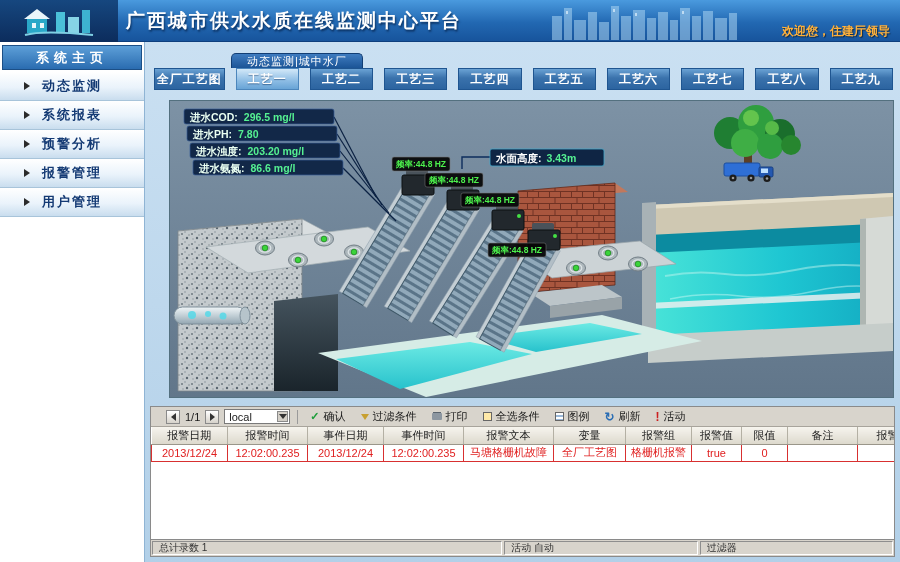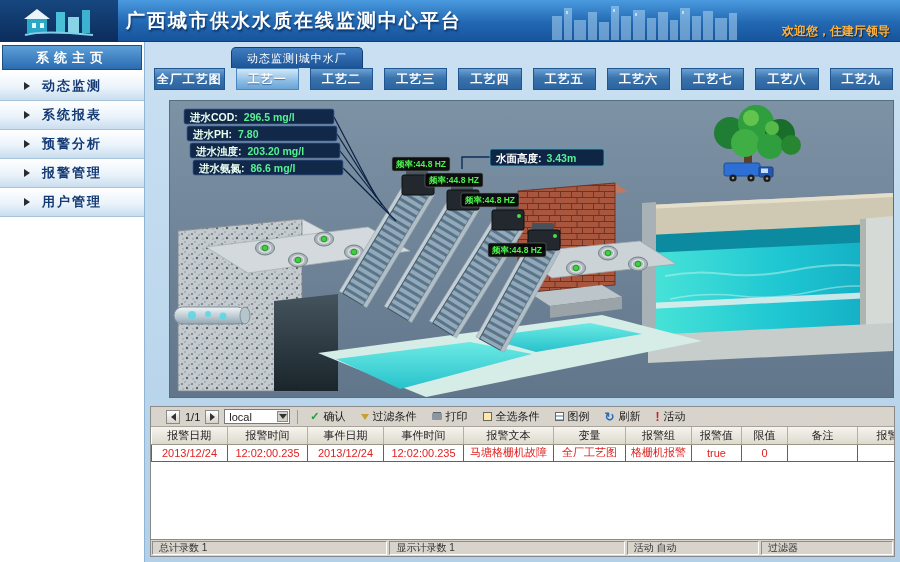--- a/index.html
+++ b/index.html
@@ -23,21 +23,21 @@
   .side-home{height:25px;margin:3px 2px 2px 2px;background:linear-gradient(180deg,#5d9fd8,#2a6cb0);
     border:1px solid #1c4f86;color:#fff;font-size:13px;font-weight:bold;display:flex;align-items:center;
     justify-content:center;letter-spacing:5px;cursor:pointer}
   .side-item{height:29px;display:flex;align-items:center;gap:12px;padding-left:24px;
     background:linear-gradient(180deg,#ffffff 0%,#eaf3fb 55%,#c9ddee 100%);
     border-bottom:1px solid #a8c4da;color:#143a74;font-size:13px;font-weight:bold;letter-spacing:2px;cursor:pointer}
   .tri-r{width:0;height:0;border-top:4px solid transparent;border-bottom:4px solid transparent;border-left:6px solid #2b2b2b}
 
   .main{flex:1;display:flex;flex-direction:column;background:linear-gradient(180deg,#cae0f2,#b2d0e8);min-width:0}
   .crumb-row{height:26px;position:relative}
-  .crumb-tab{position:absolute;left:86px;bottom:0;height:21px;padding:0 15px;
+  .crumb-tab{position:absolute;left:86px;bottom:0;height:15px;padding:0 15px;
     background:linear-gradient(180deg,#3f7cc0,#1b5496);border:1px solid #123e74;border-bottom:none;
     border-radius:5px 5px 0 0;color:#fff;font-size:11px;display:flex;align-items:center;letter-spacing:1px;cursor:pointer}
   .tabbar{height:22px;display:flex;gap:11px;padding:0 7px 0 9px}
   .tab{flex:1;background:linear-gradient(180deg,#6aa2d4 0%,#3a72ac 45%,#2c64a0 100%);border:1px solid #1f5590;
     color:#fff;font-size:12px;font-weight:bold;display:flex;align-items:center;justify-content:center;
     letter-spacing:1px;cursor:pointer;white-space:nowrap}
   .tab.active{background:linear-gradient(180deg,#d2e8f8 0%,#8cbce4 60%,#68a4d6 100%);border-color:#4c86bc;
     text-shadow:0 1px 1px rgba(0,40,90,.5)}
 
   
@@ -478,20 +478,19 @@
                 <td></td>
                 <td></td>
               </tr>
             </tbody>
           </table>
         </div>
         <div class="empty"></div>
 
         <div class="statusbar">
           <div class="sseg s1">总计录数 1</div>
-          <div class="sseg s2">显示计录数 1</div>
           <div class="sseg s3">活动 自动</div>
           <div class="sseg s4">过滤器</div>
         </div>
       </div>
     </div>
   </div>
 </div>
 
 </body></html>

